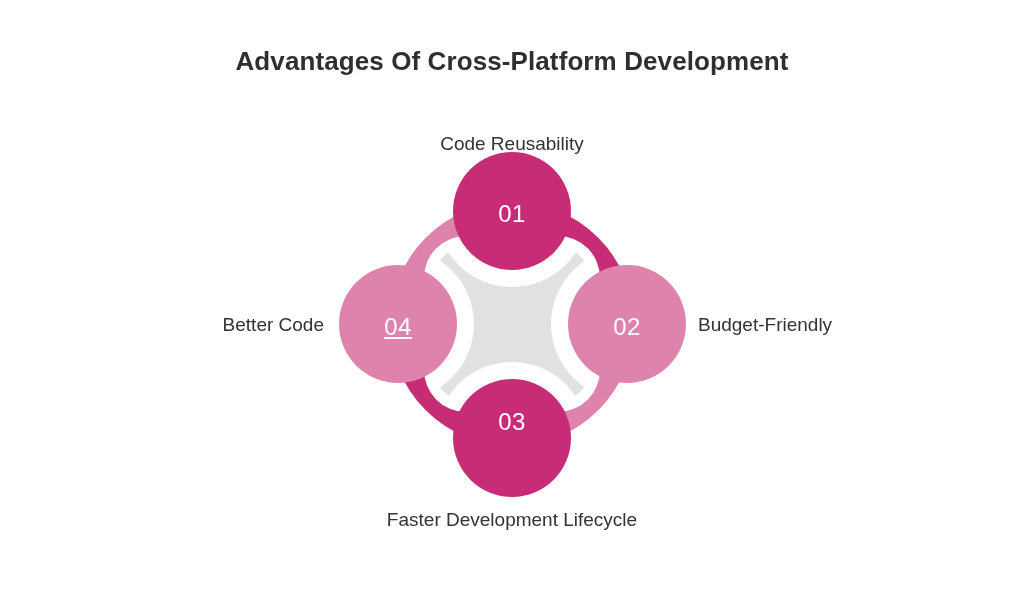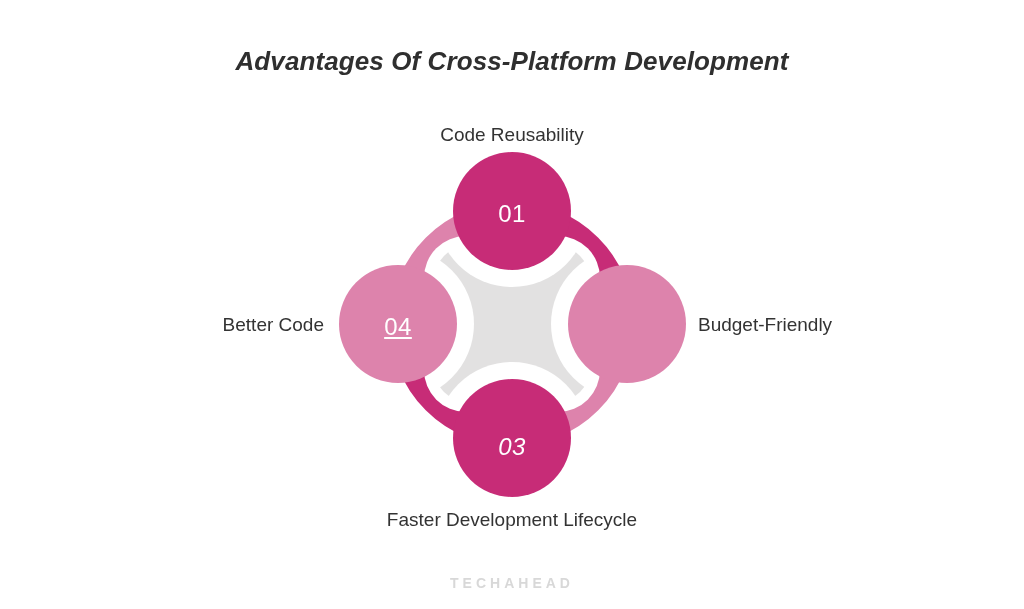--- a/index.html
+++ b/index.html
@@ -24,21 +24,20 @@
   .chart-title {
     position: absolute;
     top: 46px;
     left: 0;
     width: 1024px;
     text-align: center;
     font-size: 26px;
     font-weight: bold;
     color: #2f2f2f;
     letter-spacing: 0.1px;
-    font-style: italic;
   }
 
   
   .diagram-stage {
     position: absolute;
     left: 0;
     top: 0;
     width: 1024px;
     height: 609px;
   }
@@ -56,35 +55,35 @@
     position: absolute;
     width: 120px;
     text-align: center;
     font-size: 24px;
     color: #ffffff;
     letter-spacing: 0.5px;
     pointer-events: none;
   }
   .node-number.n01 { left: 452px; top: 200px; }
   .node-number.n02 { left: 567px; top: 313px; }
-  .node-number.n03 { left: 452px; top: 433px; font-style: italic; }
+  .node-number.n03 { left: 452px; top: 408px; }
   .node-number.n04 { left: 338px; top: 313px; text-decoration: underline; }
 
   
   .node-label {
     position: absolute;
     font-size: 19px;
     color: #333333;
     white-space: nowrap;
   }
   .node-label.lbl-top {
     left: 0;
     width: 1024px;
     text-align: center;
-    top: 124px;
+    top: 133px;
   }
   .node-label.lbl-right {
     left: 698px;
     top: 314px;
   }
   .node-label.lbl-bottom {
     left: 0;
     width: 1024px;
     text-align: center;
     top: 509px;
@@ -152,25 +151,25 @@
 
       <g>
         <circle cx="512" cy="211" r="59" fill="#C72C77"></circle>
         <circle cx="627" cy="324" r="59" fill="#DD83AC"></circle>
         <circle cx="512" cy="438" r="59" fill="#C72C77"></circle>
         <circle cx="398" cy="324" r="59" fill="#DD83AC"></circle>
       </g>
     </svg>
 
     <div class="node-number n01">01</div>
+    <div class="node-number n02">02</div>
     <div class="node-number n03">03</div>
     <div class="node-number n04">04</div>
 
     <div class="node-label lbl-top">Code Reusability</div>
     <div class="node-label lbl-bottom">Faster Development Lifecycle</div>
     <div class="node-label lbl-right">Budget-Friendly</div>
     <div class="node-label lbl-left">Better Code</div>
 
   </div>
 
-  <div class="watermark">TECHAHEAD</div>
 
 </div>
 
 </body></html>

